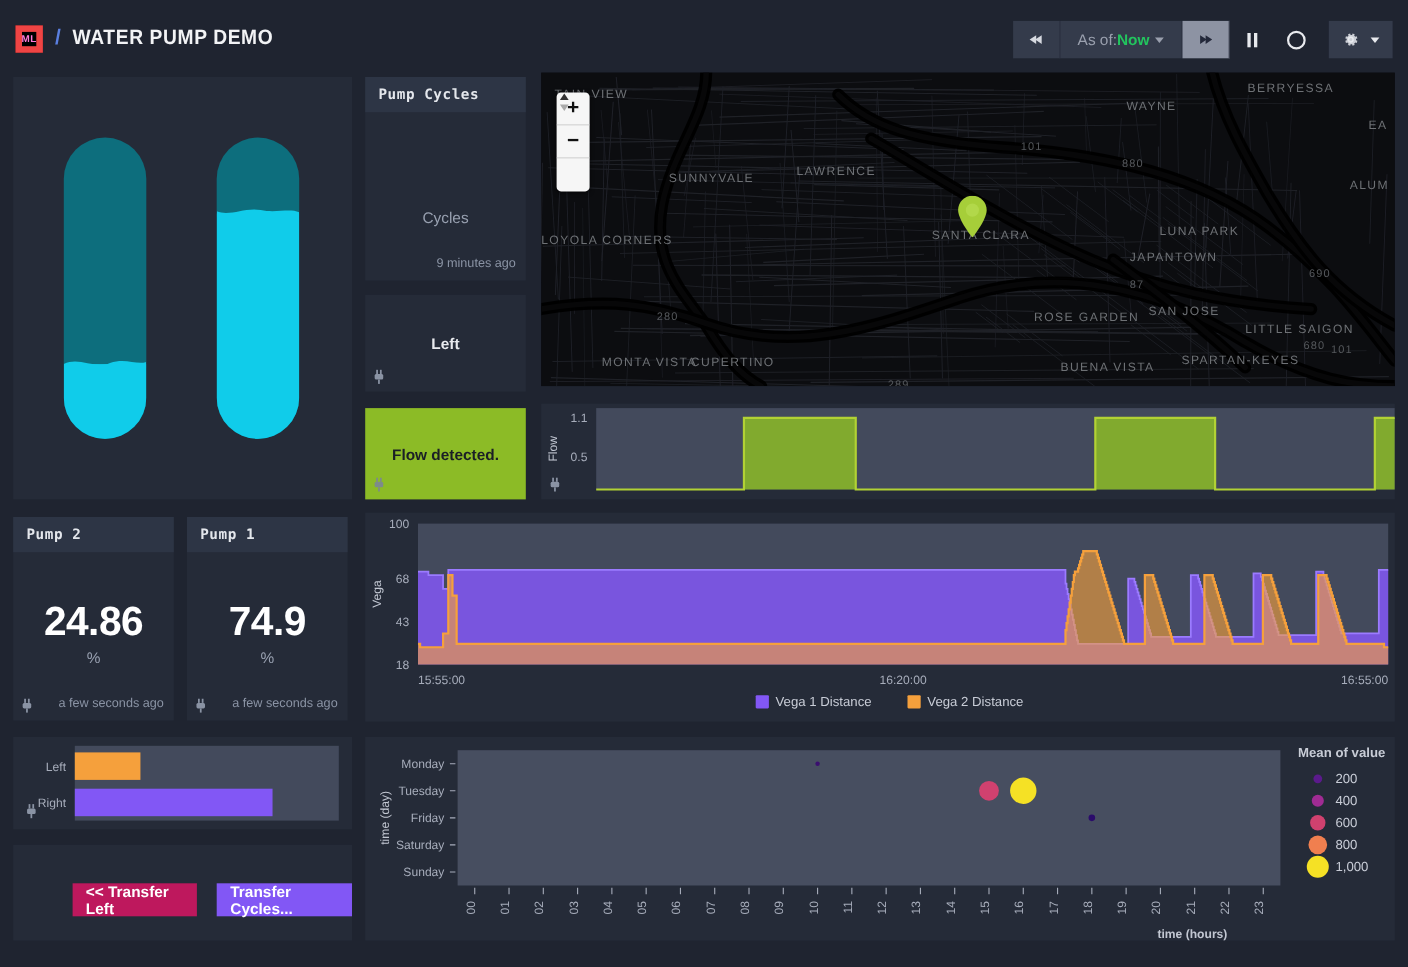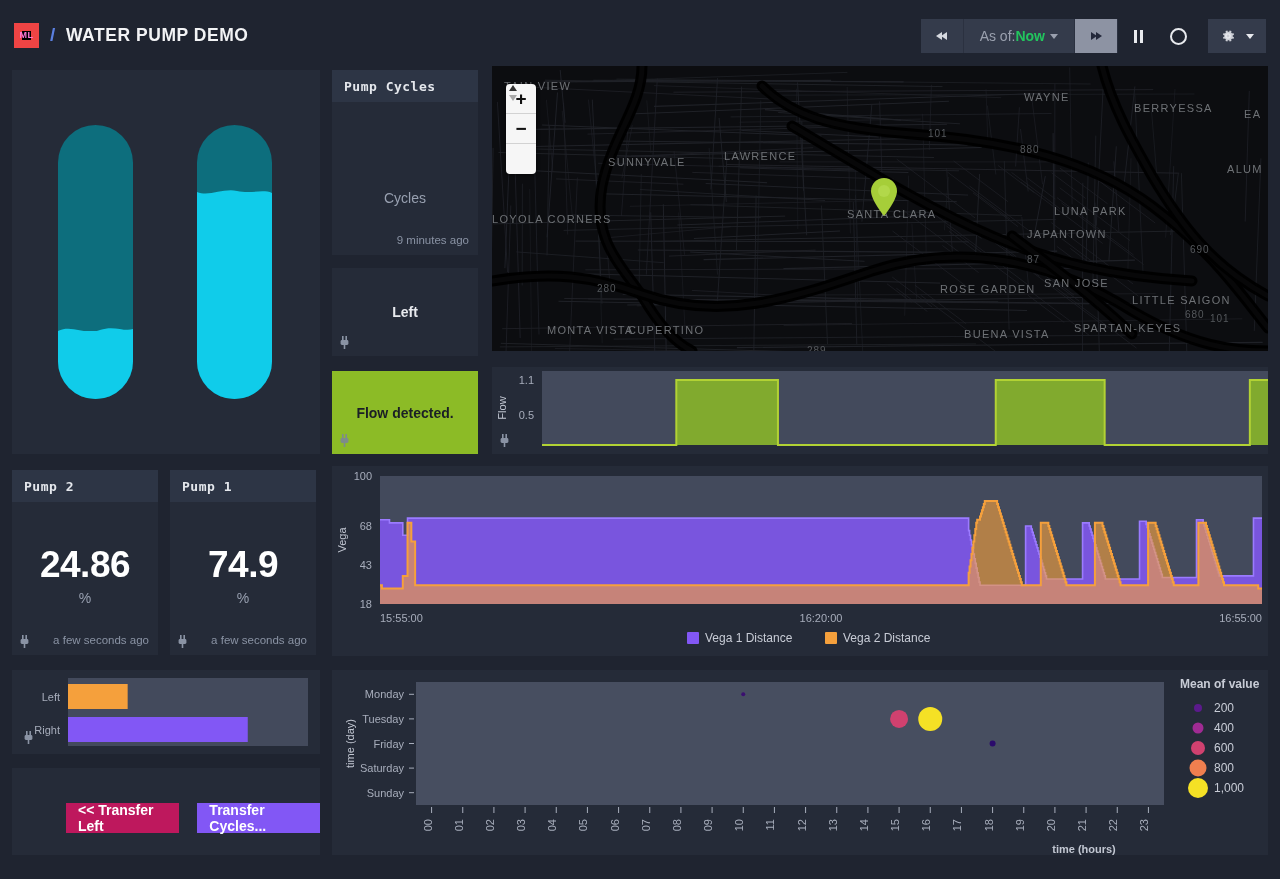--- a/index.html
+++ b/index.html
@@ -12,21 +12,21 @@
   body { position: relative; }
 
   
   #topbar {
     position: absolute; left: 0; top: 0; width: 1280px; height: 70px;
     background: #1f2430;
     display: flex; align-items: center;
   }
   #brand { display: flex; align-items: center; padding-left: 14px; gap: 11px; }
   #logo-badge {
-    width: 25px; height: 25px; border: 8px solid #ef4444;
+    width: 25px; height: 25px; border: 6px solid #ef4444;
     background: #000000; color: #ff7ad9;
     font-size: 9px; font-weight: bold; letter-spacing: .5px;
     display: flex; align-items: center; justify-content: center;
   }
   #brand-slash { color: #5a7fe0; font-size: 19px; font-weight: bold; }
   #brand-title {
     color: #f2f3f5; font-size: 19px; font-weight: bold;
     letter-spacing: .6px;
     font-family: "Liberation Sans Narrow","Liberation Sans", sans-serif;
     transform: scaleX(.92); transform-origin: left center;
@@ -474,21 +474,21 @@
   </svg>
 
   <div id="map-labels">
       <div class="map-label" style="left: 12px; top: 14px;">TAIN VIEW</div>
       <div class="map-label" style="left: 116px; top: 90px;">SUNNYVALE</div>
       <div class="map-label" style="left: 232px; top: 84px;">LAWRENCE</div>
       <div class="map-label" style="left: 0px; top: 147px;">LOYOLA CORNERS</div>
       <div class="map-label" style="left: 55px; top: 258px;">MONTA VISTA</div>
       <div class="map-label" style="left: 136px; top: 258px;">CUPERTINO</div>
       <div class="map-label" style="left: 532px; top: 25px;">WAYNE</div>
-      <div class="map-label" style="left: 642px; top: 36px;">BERRYESSA</div>
+      <div class="map-label" style="left: 642px; top: 9px;">BERRYESSA</div>
       <div class="map-label" style="left: 752px; top: 42px;">EA</div>
       <div class="map-label" style="left: 735px; top: 97px;">ALUM</div>
       <div class="map-label" style="left: 355px; top: 142px;">SANTA CLARA</div>
       <div class="map-label" style="left: 562px; top: 139px;">LUNA PARK</div>
       <div class="map-label" style="left: 535px; top: 162px;">JAPANTOWN</div>
       <div class="map-label" style="left: 552px; top: 211px;">SAN JOSE</div>
       <div class="map-label" style="left: 448px; top: 217px;">ROSE GARDEN</div>
       <div class="map-label" style="left: 640px; top: 228px;">LITTLE SAIGON</div>
       <div class="map-label" style="left: 472px; top: 262px;">BUENA VISTA</div>
       <div class="map-label" style="left: 582px; top: 256px;">SPARTAN-KEYES</div>

